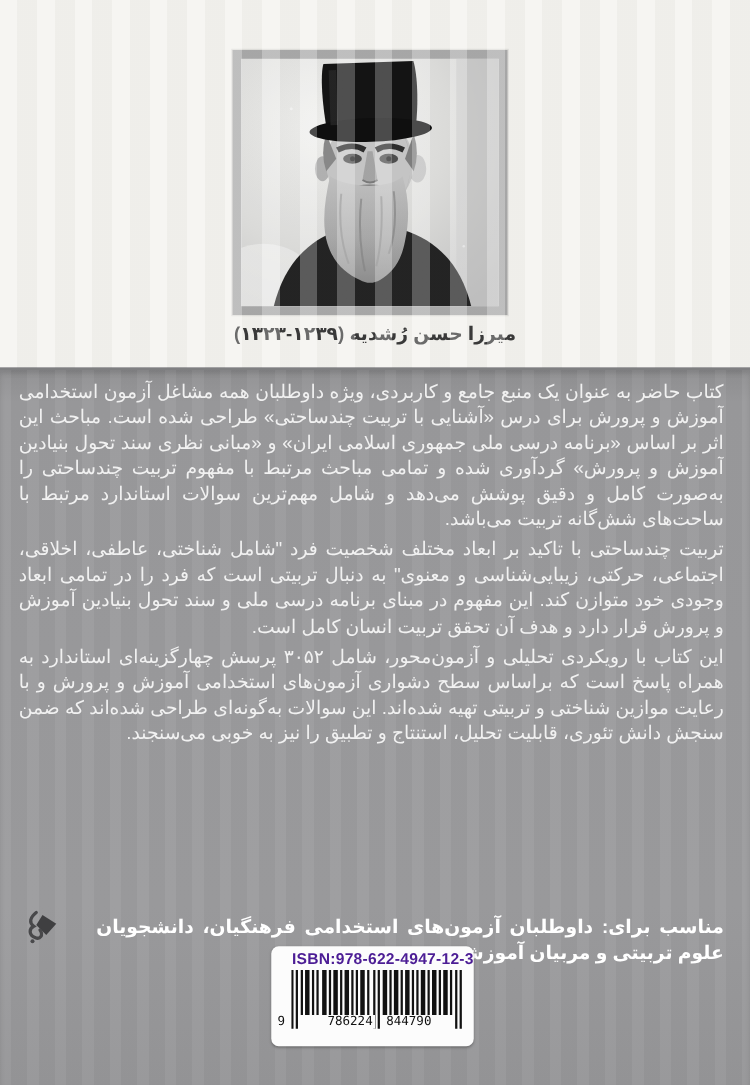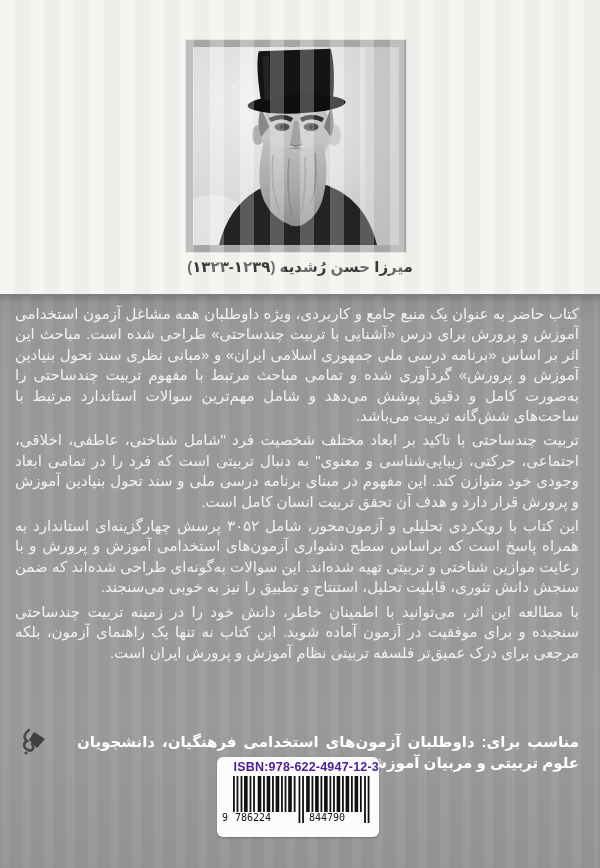--- a/index.html
+++ b/index.html
@@ -72,21 +72,21 @@
     font-family:"Liberation Sans","DejaVu Sans",sans-serif;
   }
   .bars{position:relative;margin:2px 8px 0 16px;height:48px;}
   .bars svg{display:block;width:100%;height:48px;}
   .digit{
     position:absolute;bottom:1px;
     font-family:"DejaVu Sans Mono",monospace;font-size:10px;color:#111;
     background:#fcfcfc;padding:0 2px;line-height:11px;direction:ltr;
   }
   .digit-first{left:-13px;background:transparent;}
-  .digit-g1{left:0;}
+  .digit-g1{left:27px;}
   .digit-g2{left:74px;}
 </style>
 </head>
 <body>
 
 <div class="cover">
 
   <div class="top-panel">
     <div class="photo-frame">
       <span class="photo">
@@ -148,21 +148,20 @@
       </span>
     </div>
     <div class="caption">میرزا حسن رُشدیه (۱۲۳۹-۱۳۲۳)</div>
   </div>
 
   <div class="gray-panel">
     <div class="text-block">
       <p>کتاب حاضر به عنوان یک منبع جامع و کاربردی، ویژه داوطلبان همه مشاغل آزمون استخدامی آموزش و پرورش برای درس «آشنایی با تربیت چندساحتی» طراحی شده است. مباحث این اثر بر اساس «برنامه درسی ملی جمهوری اسلامی ایران» و «مبانی نظری سند تحول بنیادین آموزش و پرورش» گردآوری شده و تمامی مباحث مرتبط با مفهوم تربیت چندساحتی را به‌صورت کامل و دقیق پوشش می‌دهد و شامل مهم‌ترین سوالات استاندارد مرتبط با ساحت‌های شش‌گانه تربیت می‌باشد.</p>
       <p>تربیت چندساحتی با تاکید بر ابعاد مختلف شخصیت فرد "شامل شناختی، عاطفی، اخلاقی، اجتماعی، حرکتی، زیبایی‌شناسی و معنوی" به دنبال تربیتی است که فرد را در تمامی ابعاد وجودی خود متوازن کند. این مفهوم در مبنای برنامه درسی ملی و سند تحول بنیادین آموزش و پرورش قرار دارد و هدف آن تحقق تربیت انسان کامل است.</p>
       <p>این کتاب با رویکردی تحلیلی و آزمون‌محور، شامل ۳۰۵۲ پرسش چهارگزینه‌ای استاندارد به همراه پاسخ است که براساس سطح دشواری آزمون‌های استخدامی آموزش و پرورش و با رعایت موازین شناختی و تربیتی تهیه شده‌اند. این سوالات به‌گونه‌ای طراحی شده‌اند که ضمن سنجش دانش تئوری، قابلیت تحلیل، استنتاج و تطبیق را نیز به خوبی می‌سنجند.</p>
-      <p>با مطالعه این اثر، می‌توانید با اطمینان خاطر، دانش خود را در زمینه تربیت چندساحتی سنجیده و برای موفقیت در آزمون آماده شوید. این کتاب نه تنها یک راهنمای آزمون، بلکه مرجعی برای درک عمیق‌تر فلسفه تربیتی نظام آموزش و پرورش ایران است.</p>
     </div>
     <div class="audience">مناسب برای: داوطلبان آزمون‌های استخدامی فرهنگیان، دانشجویان علوم تربیتی و مربیان آموزشی</div>
   </div>
 
   <span class="logo">
     <svg viewBox="0 0 27 29" aria-hidden="true">
       <path d="M14,5 L25,12 L17,21 L9,13 Z" fill="#3f3f41"></path>
       <path d="M9,3 C4,7 3,11 7,14 C3,16 3,21 8,23 C12,25 15,21 12,17" stroke="#48484a" stroke-width="2.6" fill="none" stroke-linecap="round"></path>
       <circle cx="6" cy="26" r="1.6" fill="#4a4a4c"></circle>
     </svg>

